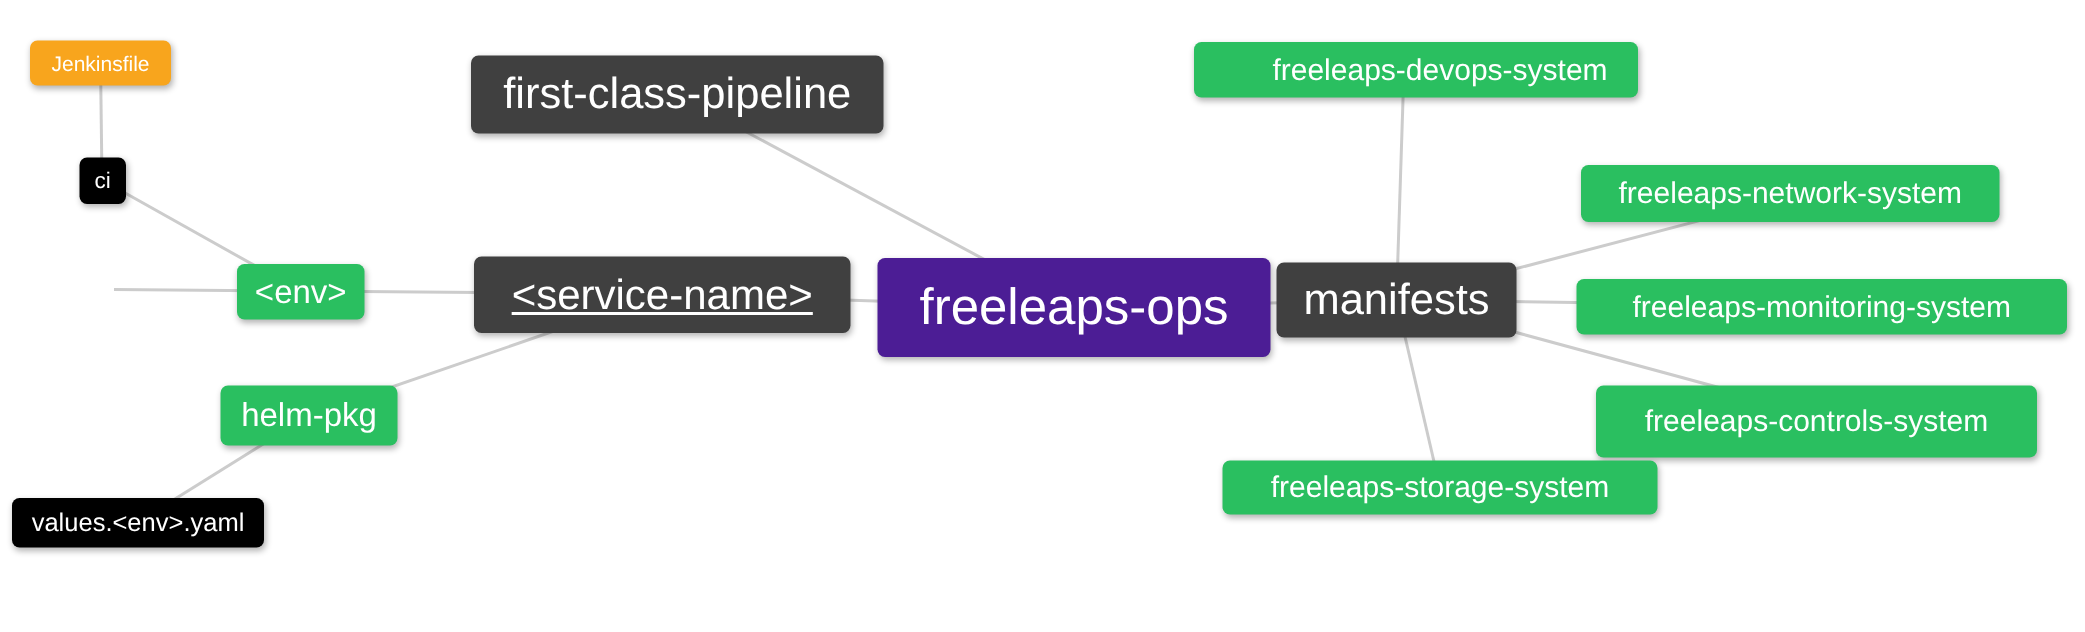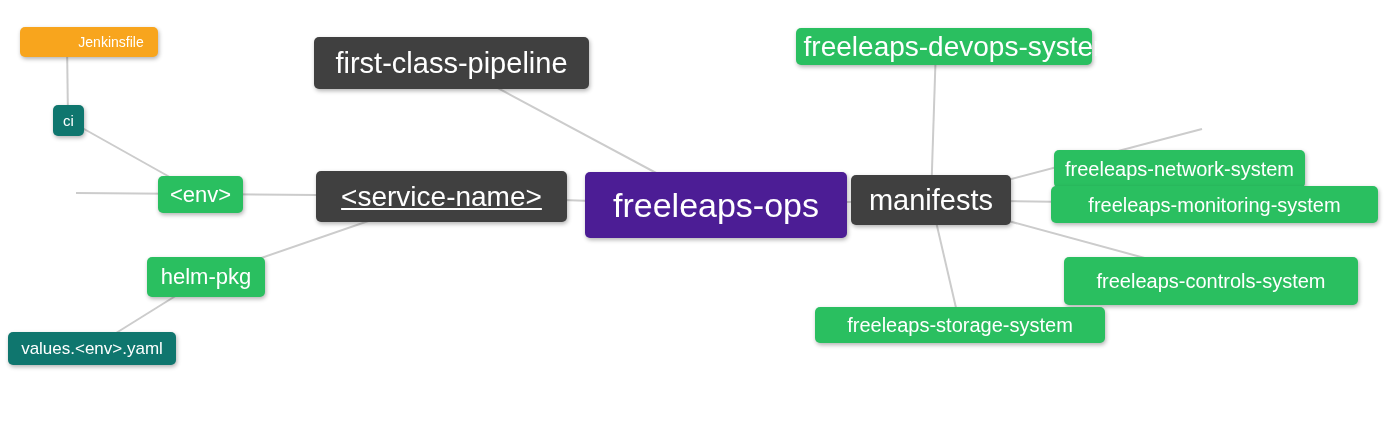--- a/index.html
+++ b/index.html
@@ -32,21 +32,21 @@
     align-items: center;
     justify-content: center;
     color: #ffffff;
     border-radius: 5px;
     box-shadow: 1px 2px 4px rgba(0,0,0,0.3);
     white-space: nowrap;
     cursor: pointer;
     line-height: 1;
   }
   .orange { background: #F8A51D; }
-  .red    { background: #0f766e; }
+  .red    { background: #000000; }
   .green  { background: #2ABF60; }
   .blue   { background: #404040; }
   .dark   { background: #4c1d95; }
 </style>
 </head>
 <body>
 
 <div class="canvas">
 
   <svg class="edges" width="1390" height="421">
@@ -59,42 +59,42 @@
     <line x1="451" y1="63" x2="716" y2="205"></line>
     <line x1="441" y1="196" x2="716" y2="205"></line>
     <line x1="716" y1="205" x2="931" y2="200"></line>
     <line x1="931" y1="200" x2="936" y2="46"></line>
     <line x1="931" y1="200" x2="1202" y2="129"></line>
     <line x1="931" y1="200" x2="1214" y2="204"></line>
     <line x1="931" y1="200" x2="1211" y2="276"></line>
     <line x1="931" y1="200" x2="960" y2="325"></line>
   </svg>
 
-  <div class="node orange" style="left:20px;  top:27px;  width:94px;  height:30px; font-size:14px;padding-left:44px;">Jenkinsfile</div>
+  <div class="node orange" style="left:20px;  top:27px;  width:94px;  height:30px; font-size:14px;">Jenkinsfile</div>
 
   <div class="node red" style="left:53px;  top:105px; width:31px;  height:31px; font-size:15px;">ci</div>
 
 
   <div class="node green" style="left:158px; top:176px; width:85px;  height:37px; font-size:22px;">&lt;env&gt;</div>
 
   <div class="node green" style="left:147px; top:257px; width:118px; height:40px; font-size:22px;">helm-pkg</div>
 
   <div class="node red" style="left:8px;   top:332px; width:168px; height:33px; font-size:17px;">values.&lt;env&gt;.yaml</div>
 
   <div class="node blue" style="left:314px; top:37px;  width:275px; height:52px; font-size:29px;">first-class-pipeline</div>
 
   <div class="node blue" style="left:316px; top:171px; width:251px; height:51px; font-size:28px;text-decoration:underline;">&lt;service-name&gt;</div>
 
   <div class="node dark" style="left:585px; top:172px; width:262px; height:66px; font-size:34px;">freeleaps-ops</div>
 
   <div class="node blue" style="left:851px; top:175px; width:160px; height:50px; font-size:29px;">manifests</div>
 
-  <div class="node green" style="left:796px; top:28px;  width:264px; height:37px; font-size:28px;padding-left:32px;">freeleaps-devops-system</div>
+  <div class="node green" style="left:796px; top:28px;  width:264px; height:37px; font-size:20px;padding-left:32px;">freeleaps-devops-system</div>
 
-  <div class="node green" style="left:1054px;top:110px; width:251px; height:38px; font-size:20px;margin-top:40px;">freeleaps-network-system</div>
+  <div class="node green" style="left:1054px;top:110px; width:279px; height:38px; font-size:20px;">freeleaps-network-system</div>
 
   <div class="node green" style="left:1051px;top:186px; width:327px; height:37px; font-size:20px;">freeleaps-monitoring-system</div>
 
   <div class="node green" style="left:1064px;top:257px; width:294px; height:48px; font-size:20px;">freeleaps-controls-system</div>
 
   <div class="node green" style="left:815px; top:307px; width:290px; height:36px; font-size:20px;">freeleaps-storage-system</div>
 
 </div>
 
 </body></html>

